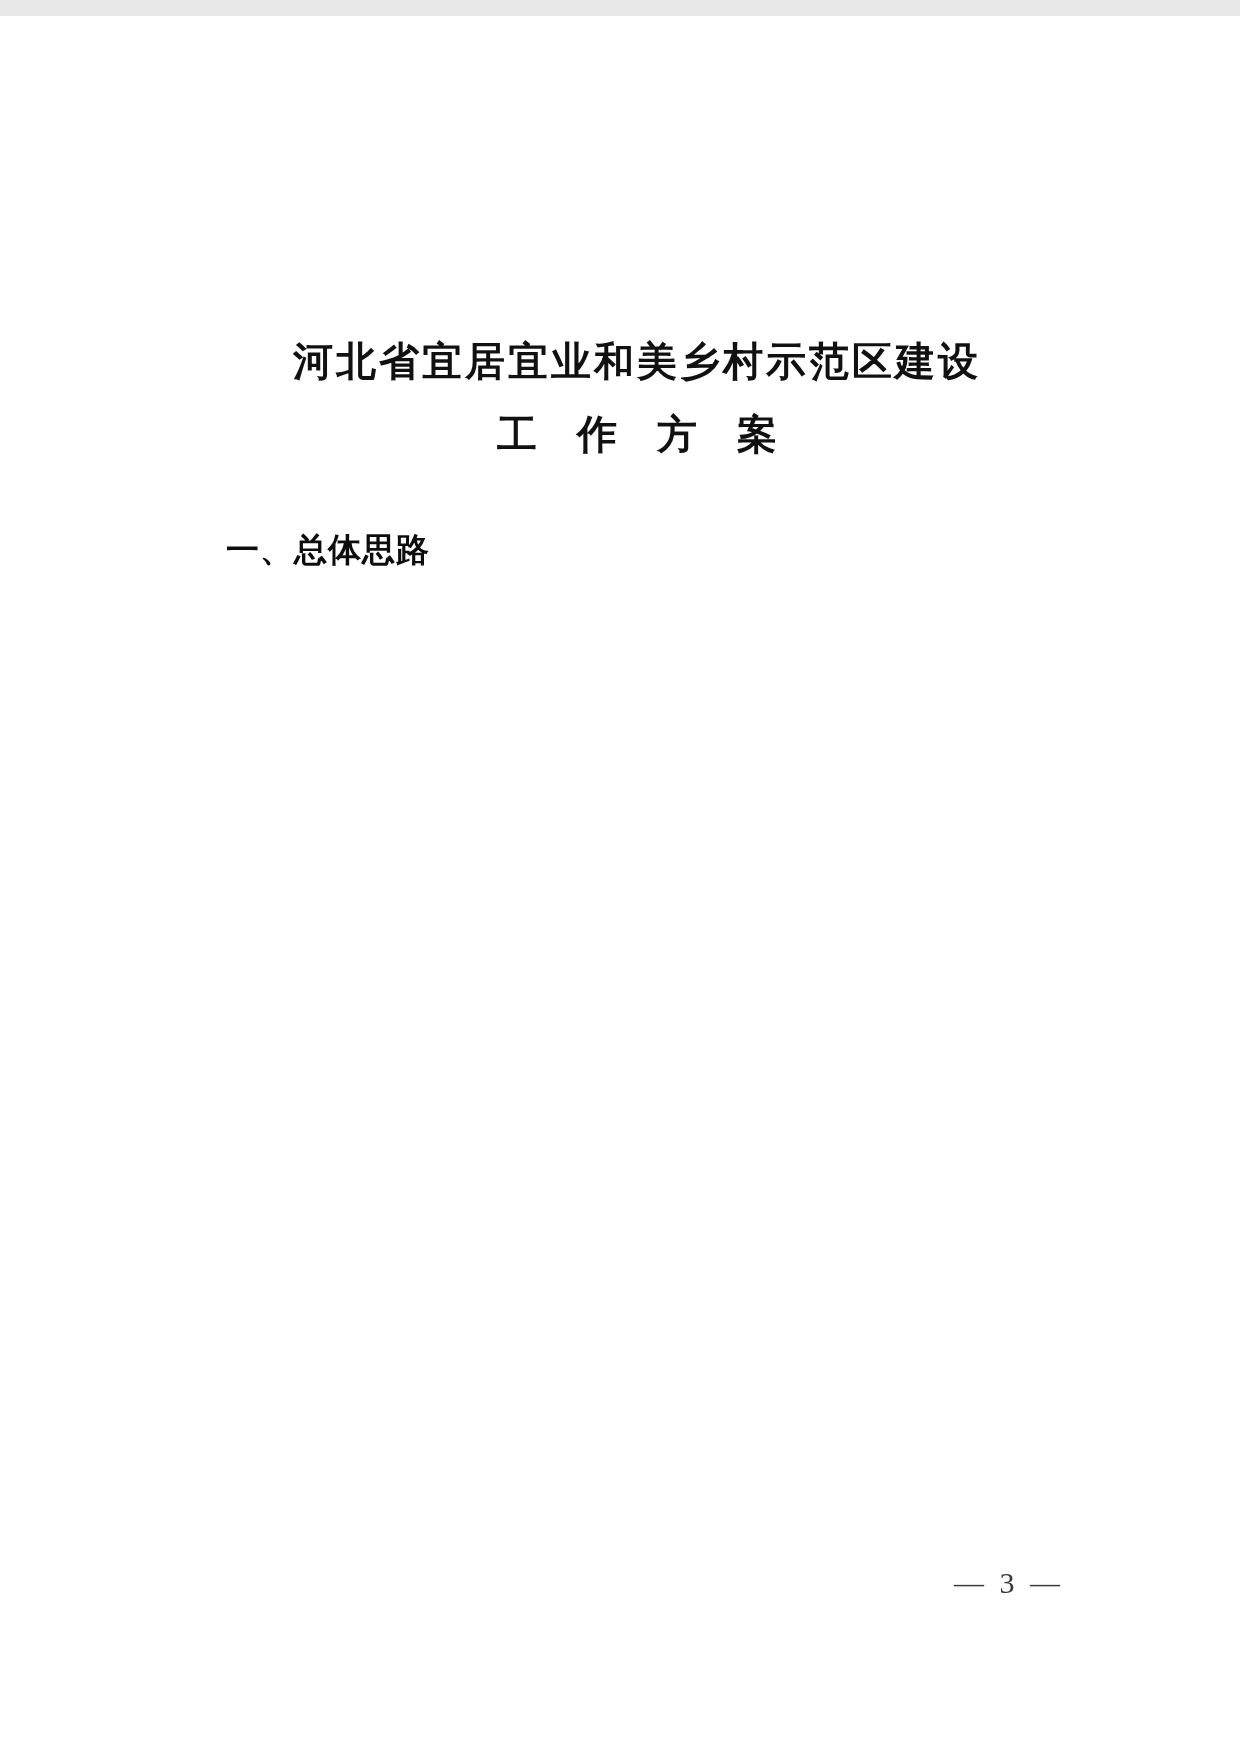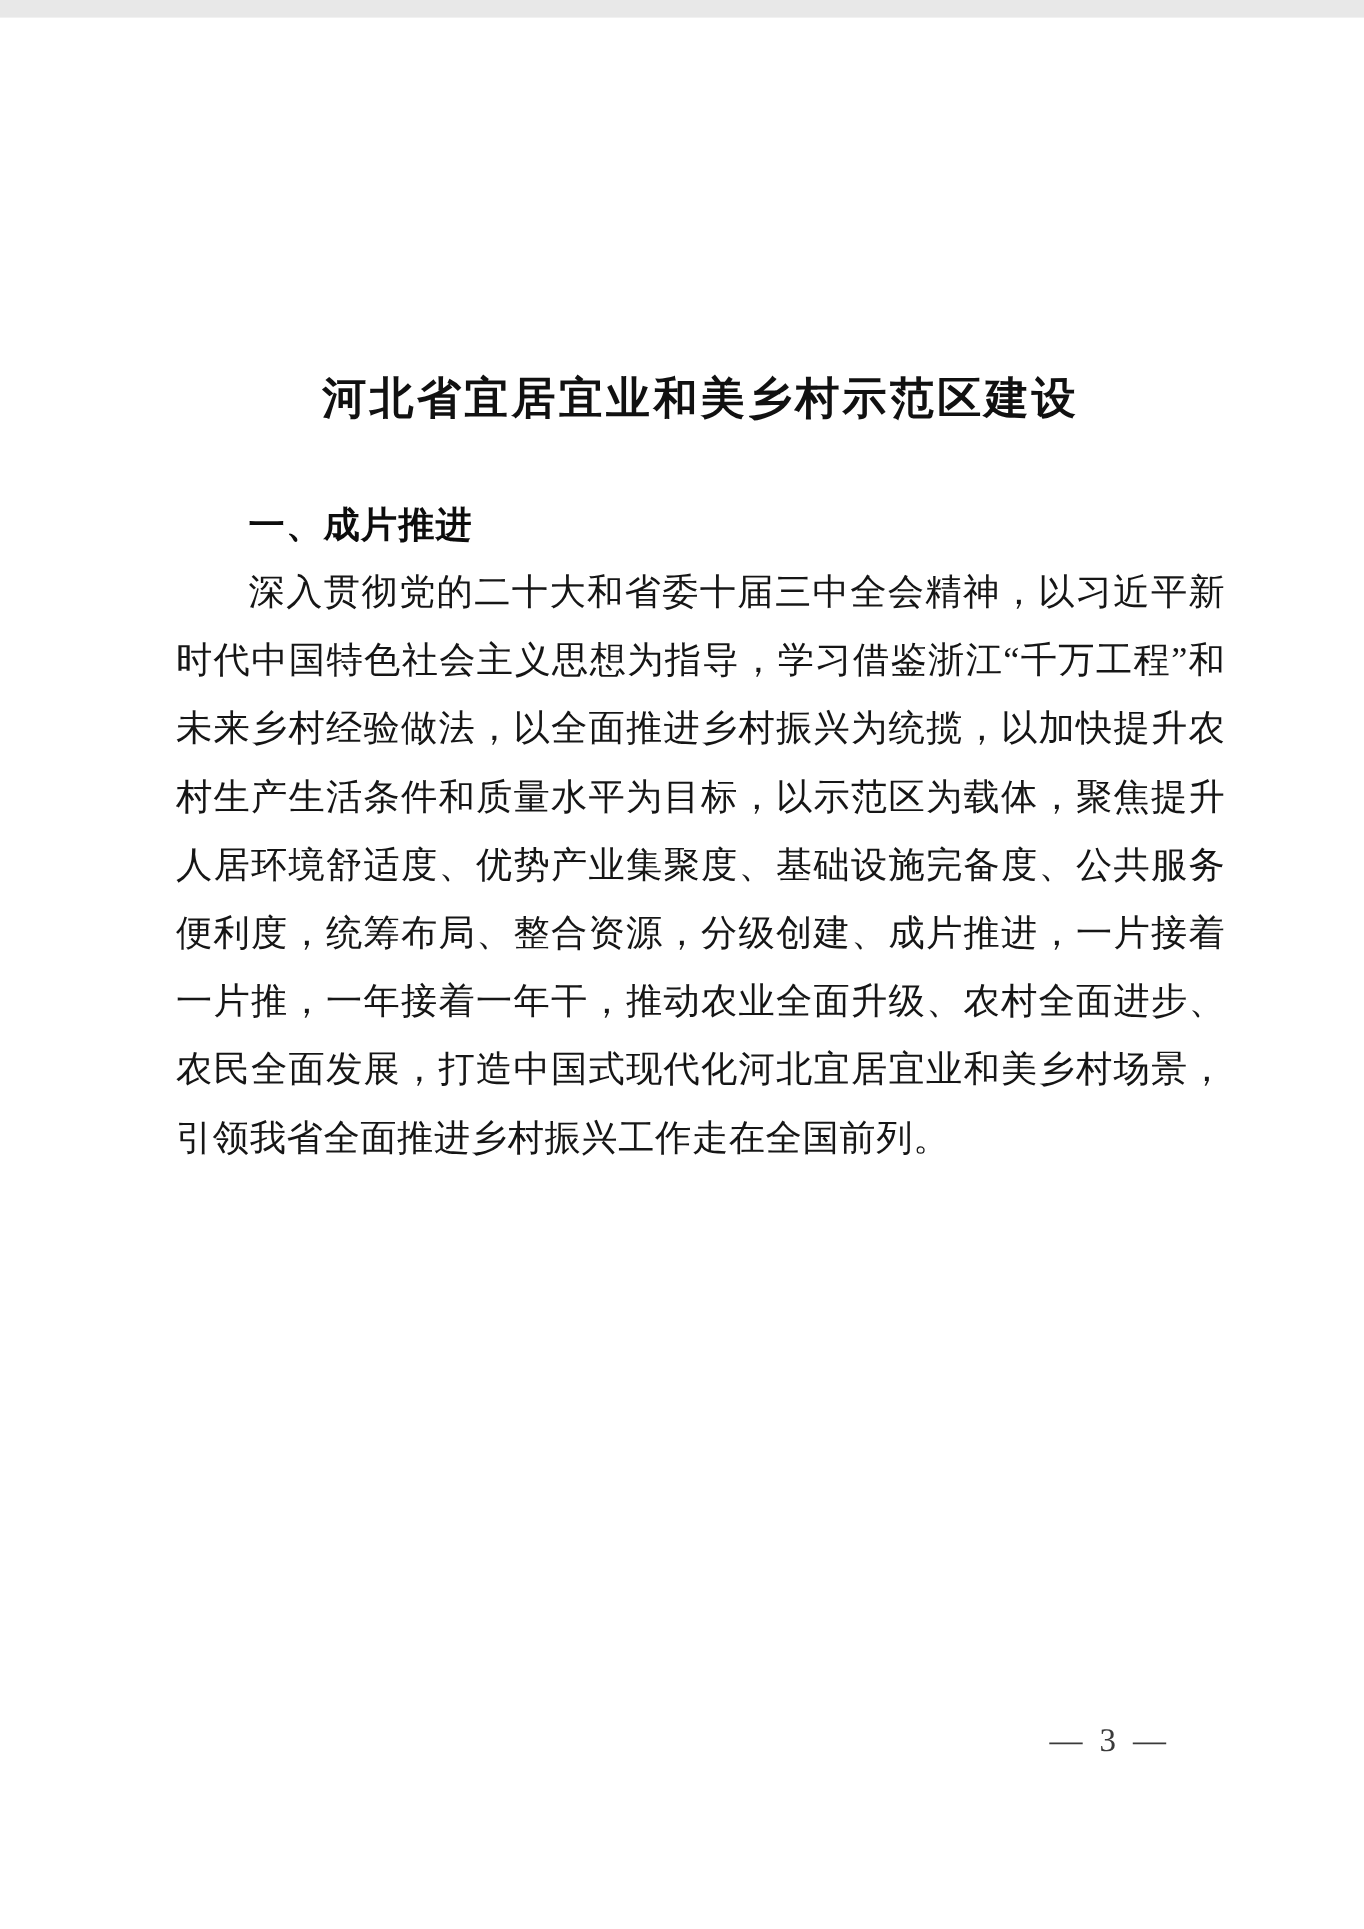--- a/index.html
+++ b/index.html
@@ -65,19 +65,19 @@
     color: #3a3a3a;
     font-family: "Liberation Serif", "DejaVu Serif", serif;
   }
 </style>
 </head>
 <body>
 
 <div class="page">
   <div class="content">
     <div class="doc-title">河北省宜居宜业和美乡村示范区建设</div>
+    <div class="doc-title title2">工　作　方　案</div>
     <div class="body-text">
-      <h2 class="section-heading">一、成片推进</h2>
-      <p class="para">深入贯彻党的二十大和省委十届三中全会精神，以习近平新时代中国特色社会主义思想为指导，学习借鉴浙江“千万工程”和未来乡村经验做法，以全面推进乡村振兴为统揽，以加快提升农村生产生活条件和质量水平为目标，以示范区为载体，聚焦提升人居环境舒适度、优势产业集聚度、基础设施完备度、公共服务便利度，统筹布局、整合资源，分级创建、成片推进，一片接着一片推，一年接着一年干，推动农业全面升级、农村全面进步、农民全面发展，打造中国式现代化河北宜居宜业和美乡村场景，引领我省全面推进乡村振兴工作走在全国前列。</p>
+      <h2 class="section-heading">一、总体思路</h2>
     </div>
   </div>
   <div class="page-number">— 3 —</div>
 </div>
 
 </body></html>

